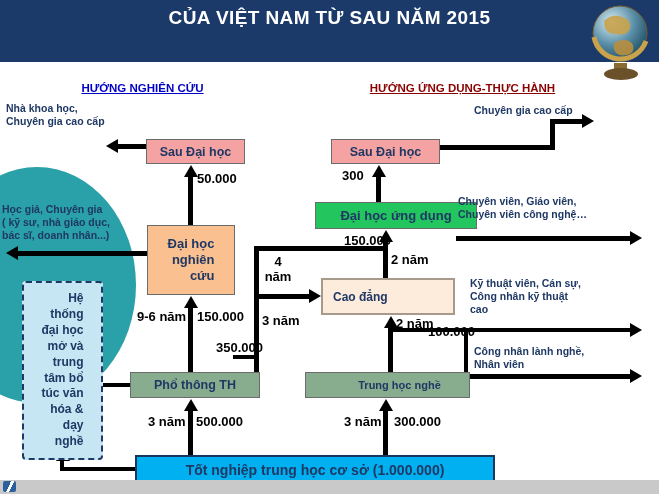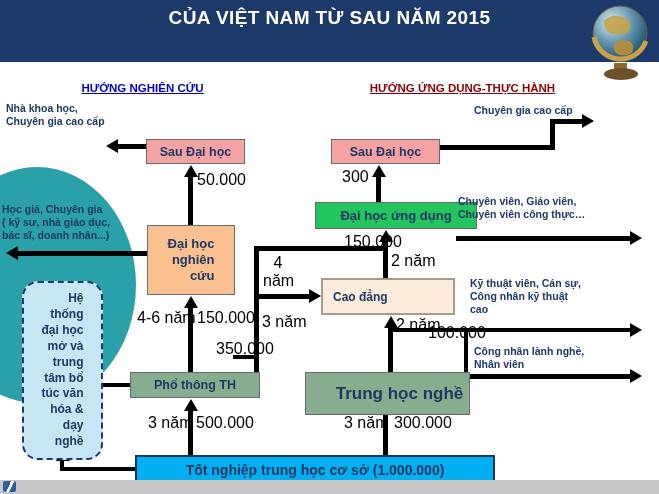--- a/index.html
+++ b/index.html
@@ -6,21 +6,21 @@
   .stage{position:relative;width:659px;height:494px;background:#fff;overflow:hidden;
          font-family:"Liberation Sans","DejaVu Sans",sans-serif;}
   .header{position:absolute;left:0;top:0;width:659px;height:62px;background:#1b3a69;color:#fff;
           text-align:center;font-weight:bold;font-size:19px;line-height:26px;padding-top:5px;
           box-sizing:border-box;letter-spacing:.4px;z-index:5;}
   .track{position:absolute;font-weight:bold;font-size:11.5px;text-decoration:underline;
          text-align:center;white-space:nowrap;z-index:4;}
   .node{position:absolute;display:flex;align-items:center;justify-content:center;font-weight:bold;
         color:#1f3864;border:1px solid #6b6b6b;box-sizing:border-box;text-align:right;
         white-space:pre-line;z-index:3;}
-  .lbl{position:absolute;font-weight:normal;font-size:16px;color:#000;white-space:pre-line;z-index:4;}
+  .lbl{position:absolute;font-weight:bold;font-size:13px;color:#000;white-space:pre-line;z-index:4;}
   .out{position:absolute;font-weight:bold;font-size:10.5px;color:#1f3864;white-space:pre-line;
        text-align:left;z-index:4;line-height:1.25;}
   .ln{position:absolute;background:#000;z-index:2;}
   .ah{position:absolute;width:0;height:0;z-index:2;}
   .ah.up{border-left:7px solid transparent;border-right:7px solid transparent;border-bottom:12px solid #000;}
   .ah.lt{border-top:7px solid transparent;border-bottom:7px solid transparent;border-right:12px solid #000;}
   .ah.rt{border-top:7px solid transparent;border-bottom:7px solid transparent;border-left:12px solid #000;}
   .ellipse{position:absolute;left:-62px;top:167px;width:198px;height:236px;background:#2aa0a8;
            border-radius:50%;z-index:1;}
   .footer{position:absolute;left:0;top:480px;width:659px;height:14px;background:#c9c9c9;z-index:6;}
@@ -120,54 +120,54 @@
 cứu</div>
 
   <div class="node" style="left:315px;top:202px;width:162px;height:27px;background:#22c55e;font-size:13px;">Đại học ứng dụng</div>
 
   <div class="node" style="left:321px;top:278px;width:134px;height:37px;background:#fdebdb;border:2px solid #a89a8a;font-size:12px;justify-content:space-between;padding:0 10px;">
     <span>Cao đẳng</span>
   </div>
 
   <div class="node" style="left:130px;top:372px;width:130px;height:26px;background:#88ad8e;font-size:12.5px;">Phổ thông TH</div>
 
-  <div class="node" style="left:305px;top:372px;width:165px;height:43px;background:#88ad8e;font-size:17px;padding-left:24px;">Trung học nghề</div>
+  <div class="node" style="left:305px;top:372px;width:165px;height:26px;background:#88ad8e;font-size:11px;padding-left:24px;">Trung học nghề</div>
 
   <div class="node" style="left:135px;top:455px;width:360px;height:29px;background:#00b0f0;border:2px solid #17375e;font-size:14px;">Tốt nghiệp trung học cơ sở (1.000.000)</div>
 
-  <div class="node" style="left:22px;top:281px;width:81px;height:179px;background:#c5e6f2;border:2px dashed #1f3864;border-radius:16px;font-size:12px;line-height:1.33;">Hệ
+  <div class="node" style="left:22px;top:281px;width:81px;height:179px;background:#c5e6f2;border:2px dashed #1f3864;border-radius:4px;font-size:12px;line-height:1.33;">Hệ
 thống
 đại học
 mở và
 trung
 tâm bổ
 túc văn
 hóa &amp;
 dạy
 nghề</div>
 
   <div class="out" style="left:6px;top:102px;width:114px;">Nhà khoa học,
 Chuyên gia cao cấp</div>
   <div class="out" style="left:2px;top:203px;width:132px;">Học giả, Chuyên gia
 ( kỹ sư, nhà giáo dục,
 bác sĩ, doanh nhân...)</div>
   <div class="out" style="left:474px;top:104px;width:120px;">Chuyên gia cao cấp</div>
   <div class="out" style="left:458px;top:195px;width:170px;">Chuyên viên, Giáo viên,
-Chuyên viên công thực…</div>
+Chuyên viên công nghệ…</div>
   <div class="out" style="left:470px;top:277px;width:158px;">Kỹ thuật viên, Cán sự,
 Công nhân kỹ thuật
 cao</div>
   <div class="out" style="left:474px;top:345px;width:142px;">Công nhân lành nghề,
 Nhân viên</div>
 
   <div class="lbl" style="left:197px;top:171px;">50.000</div>
   <div class="lbl" style="left:342px;top:168px;">300</div>
   <div class="lbl" style="left:344px;top:233px;">150.000</div>
   <div class="lbl" style="left:391px;top:252px;">2 năm</div>
-  <div class="lbl" style="left:137px;top:309px;">4-6 năm</div>
+  <div class="lbl" style="left:137px;top:309px;">9-6 năm</div>
   <div class="lbl" style="left:197px;top:309px;">150.000</div>
   <div class="lbl" style="left:263px;top:254px;width:30px;text-align:center;">4
 năm</div>
   <div class="lbl" style="left:262px;top:313px;">3 năm</div>
   <div class="lbl" style="left:216px;top:340px;">350.000</div>
   <div class="lbl" style="left:396px;top:316px;">2 năm</div>
   <div class="lbl" style="left:428px;top:324px;">100.000</div>
   <div class="lbl" style="left:148px;top:414px;">3 năm</div>
   <div class="lbl" style="left:196px;top:414px;">500.000</div>
   <div class="lbl" style="left:344px;top:414px;">3 năm</div>

